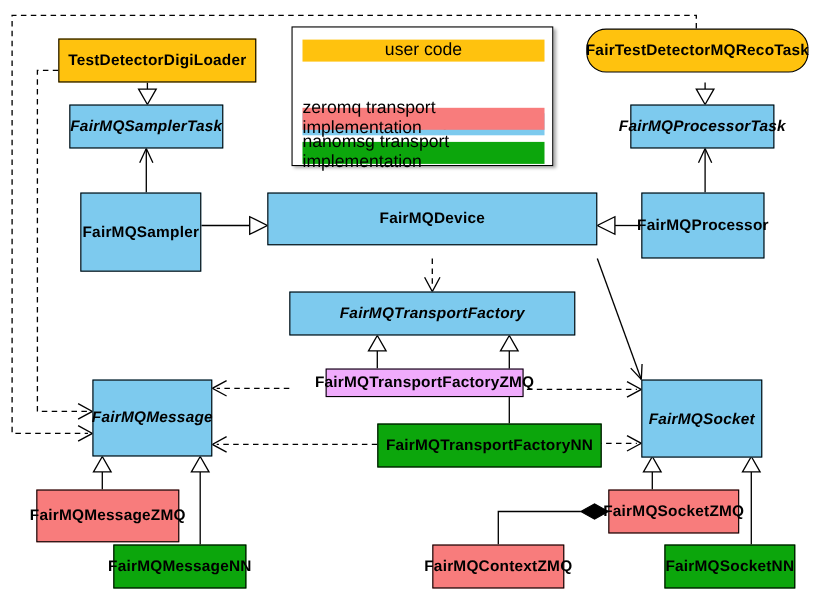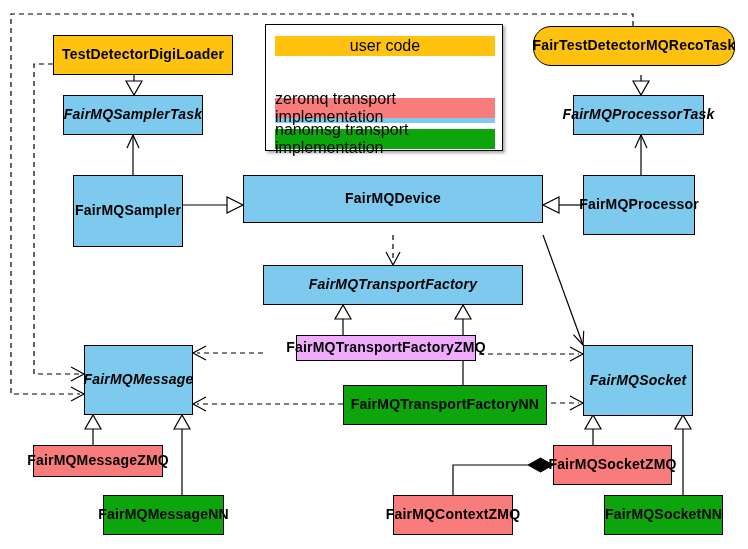--- a/index.html
+++ b/index.html
@@ -162,21 +162,21 @@
   <div class="node abstract" style="left: 263px; top: 265px; width: 260px; height: 40px; background-color: rgb(125, 202, 238);">FairMQTransportFactory</div>
 
   <div class="node" style="left: 263px; top: 335px; width: 180px; height: 26px; background-color: #f0abfc; margin-left: 33px;">FairMQTransportFactoryZMQ</div>
 
   <div class="node" style="left: 343px; top: 385px; width: 204px; height: 40px; background-color: rgb(12, 166, 12);">FairMQTransportFactoryNN</div>
 
   <div class="node abstract" style="left: 84px; top: 345px; width: 109px; height: 70px; background-color: rgb(125, 202, 238);">FairMQMessage</div>
 
   <div class="node abstract" style="left: 583px; top: 345px; width: 110px; height: 71px; background-color: rgb(125, 202, 238); font-style: italic;">FairMQSocket</div>
 
-  <div class="node" style="left: 33px; top: 445px; width: 130px; height: 32px; background-color: rgb(248, 124, 124);">FairMQMessageZMQ</div>
+  <div class="node" style="left: 33px; top: 445px; width: 130px; height: 48px; background-color: rgb(248, 124, 124);">FairMQMessageZMQ</div>
 
   <div class="node" style="left: 103px; top: 495px; width: 121px; height: 40px; background-color: rgb(12, 166, 12);">FairMQMessageNN</div>
 
   <div class="node" style="left: 553px; top: 445px; width: 119px; height: 40px; background-color: rgb(248, 124, 124);">FairMQSocketZMQ</div>
 
   <div class="node" style="left: 604px; top: 495px; width: 119px; height: 40px; background-color: rgb(12, 166, 12);">FairMQSocketNN</div>
 
   <div class="node" style="left: 393px; top: 495px; width: 120px; height: 40px; background-color: rgb(248, 124, 124);">FairMQContextZMQ</div>
 
 </div>

